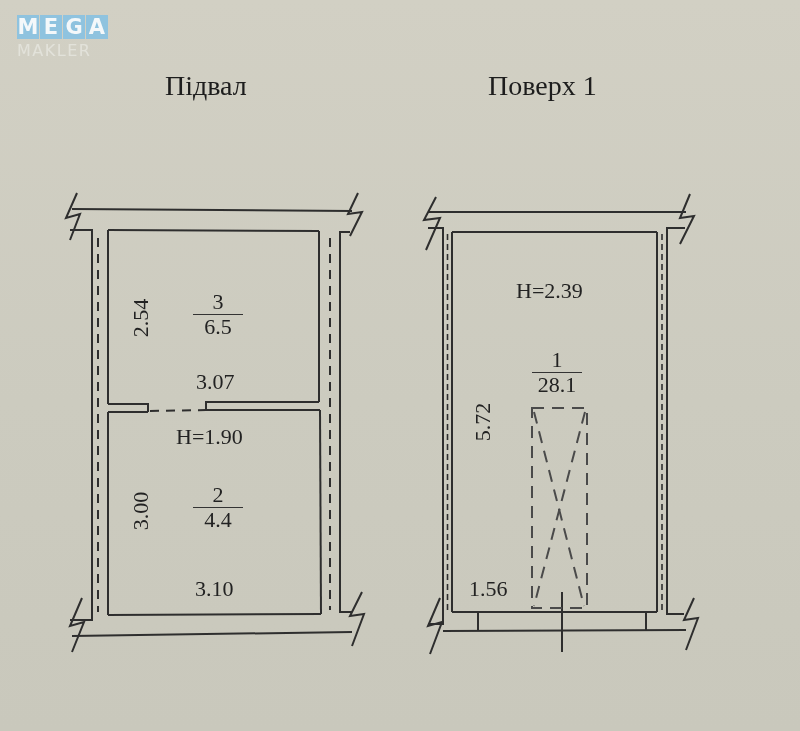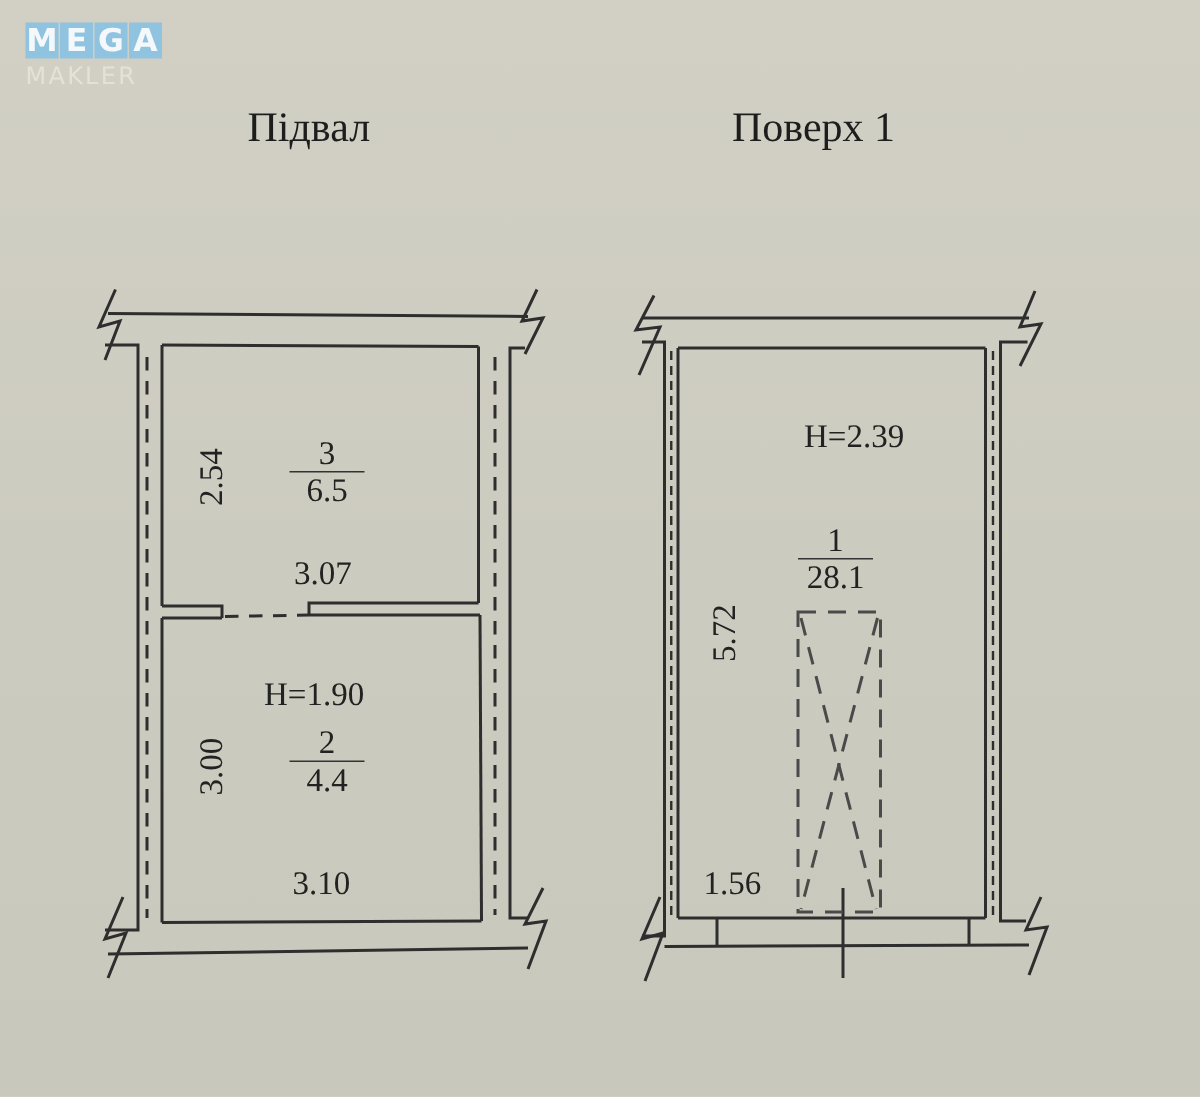--- a/index.html
+++ b/index.html
@@ -133,27 +133,27 @@
   </g>
 </svg>
 
 <div class="lbl rot" style="left:122px; top:305px;">2.54</div>
 <div class="frac" style="left:193px; top:291px; width:50px;">
   <span class="num">3</span>
   <span class="den">6.5</span>
 </div>
 <div class="lbl" style="left:196px; top:369px;">3.07</div>
 
-<div class="lbl" style="left:176px; top:450px;">H=1.90</div>
+<div class="lbl" style="left:176px; top:424px;">H=1.90</div>
 <div class="lbl rot" style="left:122px; top:498px;">3.00</div>
 <div class="frac" style="left:193px; top:484px; width:50px;">
   <span class="num">2</span>
   <span class="den">4.4</span>
 </div>
 <div class="lbl" style="left:195px; top:576px;">3.10</div>
 
-<div class="lbl" style="left:516px; top:278px;margin-left:20px;">H=2.39</div>
+<div class="lbl" style="left:516px; top:278px;">H=2.39</div>
 <div class="frac" style="left:532px; top:349px; width:50px;">
   <span class="num">1</span>
   <span class="den">28.1</span>
 </div>
 <div class="lbl rot" style="left:464px; top:409px;">5.72</div>
 <div class="lbl" style="left:469px; top:576px;">1.56</div>
 
 </body></html>

